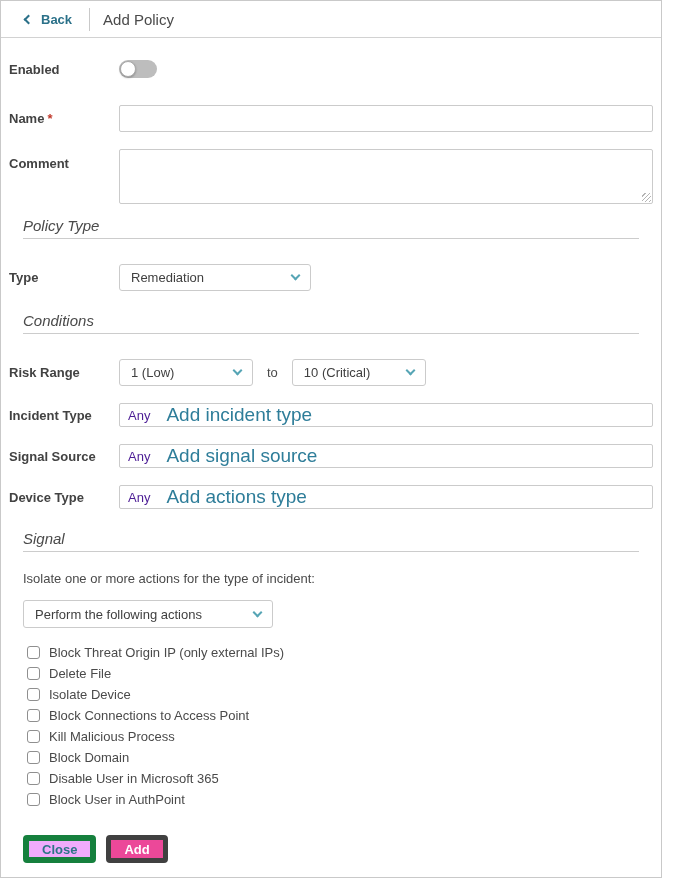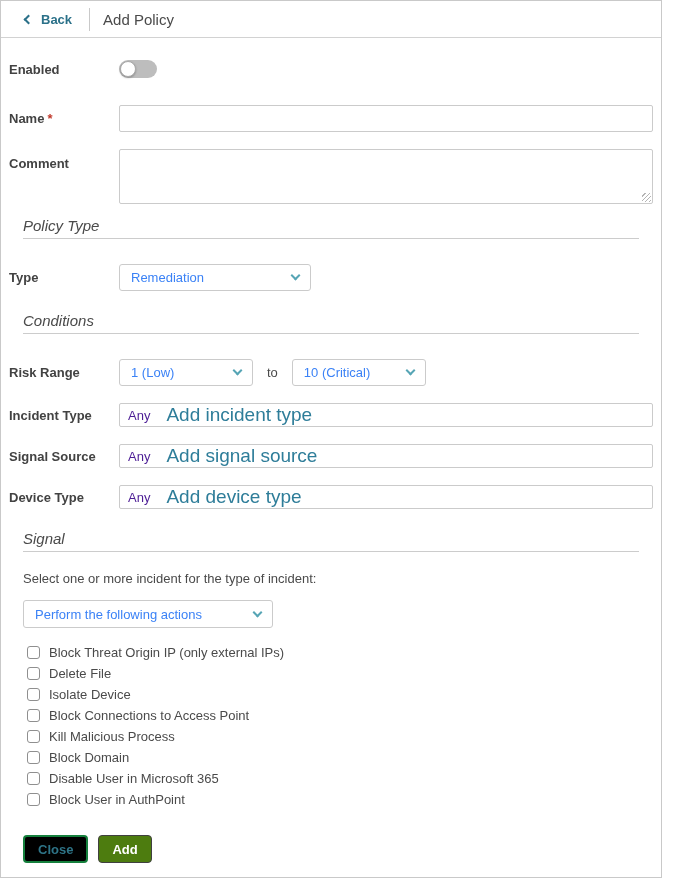--- a/index.html
+++ b/index.html
@@ -139,21 +139,21 @@
   .select {
     height: 27px;
     border: 1px solid #cbcbcb;
     border-radius: 3px;
     background: #fff;
     display: flex;
     align-items: center;
     justify-content: space-between;
     padding: 0 11px;
     font-size: 13px;
-    color: #3b82f6;
+    color: #404040;
     cursor: pointer;
   }
   .chev {
     width: 7px; height: 7px;
     border-right: 2px solid #56a5b5;
     border-bottom: 2px solid #56a5b5;
     transform: rotate(45deg);
     margin-top: -4px;
     flex: 0 0 auto;
     margin-left: 12px;
@@ -225,27 +225,27 @@
   .btn {
     height: 28px;
     border-radius: 4px;
     font-family: inherit;
     font-size: 13px;
     font-weight: bold;
     cursor: pointer;
     padding: 0 13px;
   }
   .btn-close {
-    background: #000000;
-    border: 2px solid #15803d;
+    background: #f0abfc;
+    border: 6px solid #15803d;
     color: #2e7487;
   }
   .btn-add {
-    background: #4d7c0f;
-    border: 1px solid #404040;
+    background: #ec4899;
+    border: 5px solid #404040;
     color: #fff;
   }
 </style>
 </head>
 <body>
 
 <div class="page">
 
   <div class="header">
     <a class="back-link">
@@ -327,28 +327,28 @@
       <div class="any-field">
         <span class="any-placeholder">Any</span>
         <a class="add-link">Add signal source</a>
       </div>
     </div>
 
     <div class="form-row row-anyfield">
       <span class="label">Device Type</span>
       <div class="any-field">
         <span class="any-placeholder">Any</span>
-        <a class="add-link">Add device type</a>
+        <a class="add-link">Add actions type</a>
       </div>
     </div>
   </div>
 
   <div class="section-heading mt-lg">Signal</div>
 
-  <div class="instruction">Select one or more incident for the type of incident:</div>
+  <div class="instruction">Isolate one or more actions for the type of incident:</div>
 
   <div class="select mode-select">
     <span>Perform the following actions</span>
     <span class="chev"></span>
   </div>
 
   <div class="checkbox-list">
     <div class="checkbox-row">
       <span class="checkbox"></span>
       <span class="checkbox-label">Block Threat Origin IP (only external IPs)</span>

